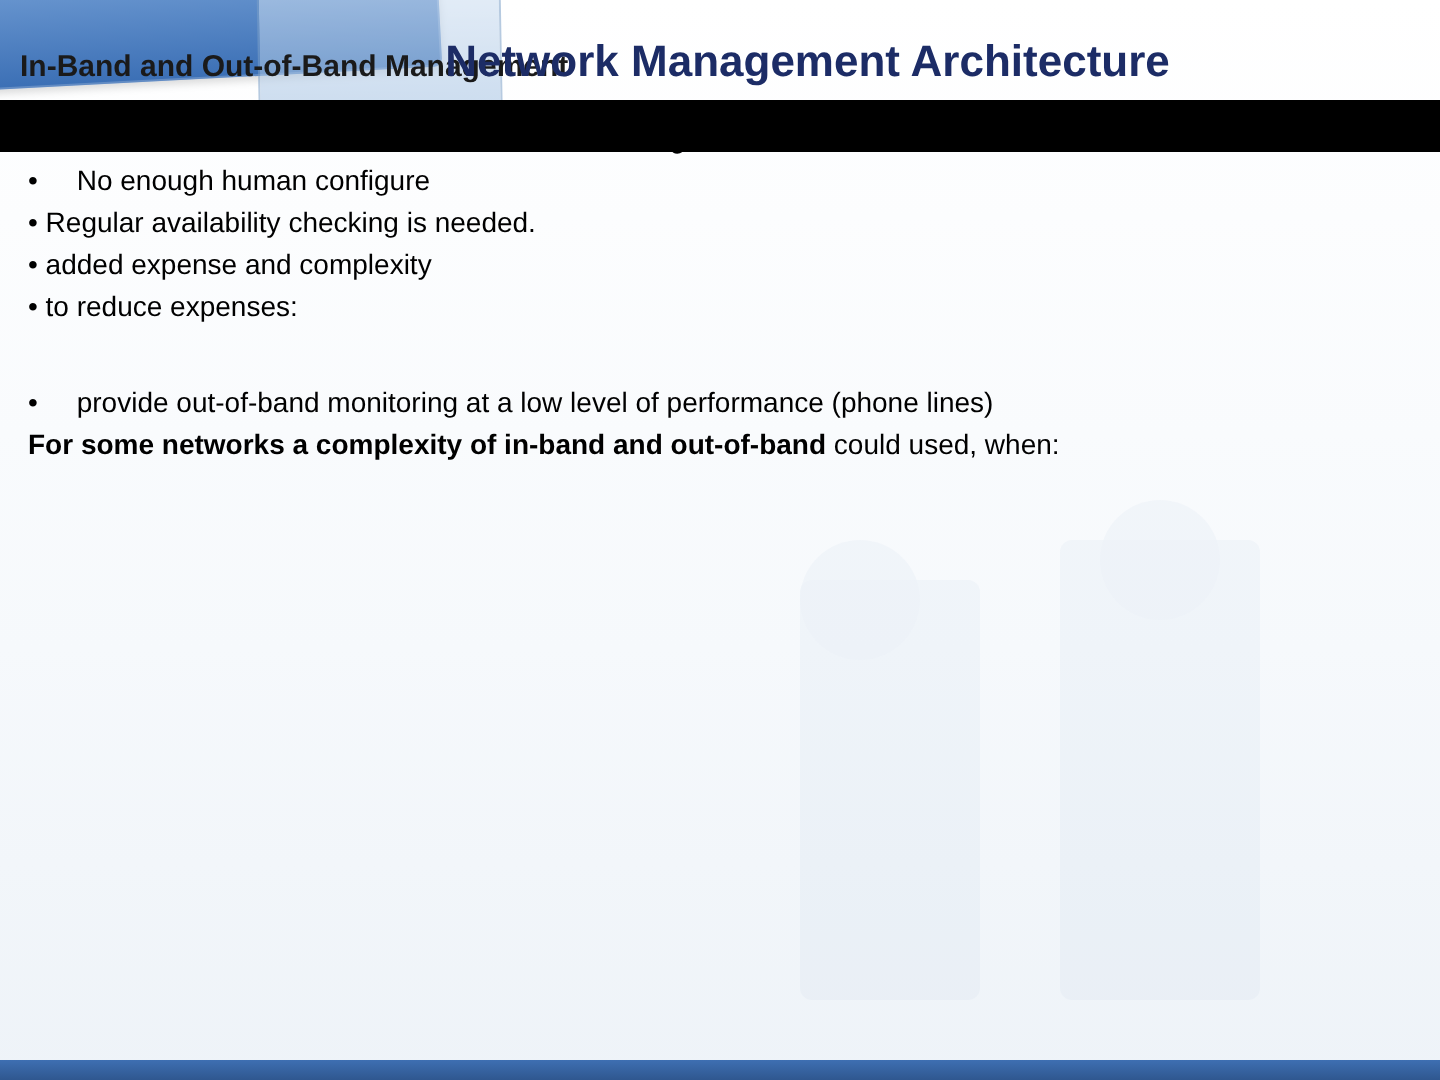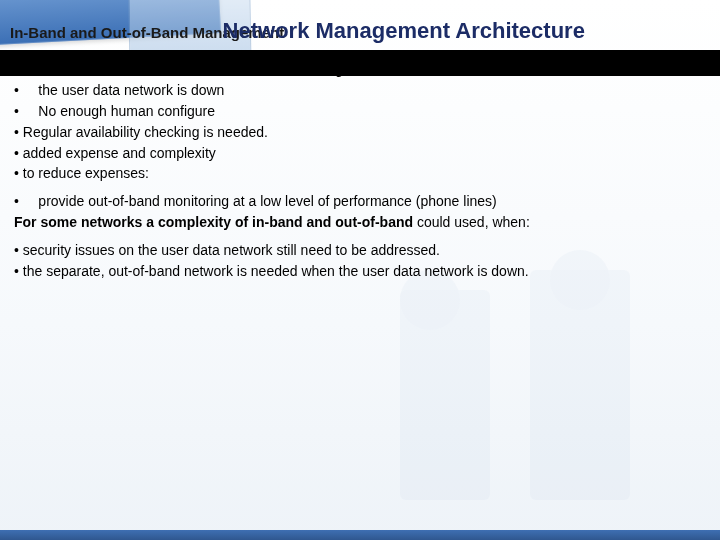--- a/index.html
+++ b/index.html
@@ -10,21 +10,21 @@
 .top-blue-bar::after{content:"";position:absolute;right:-30px;top:8px;width:120px;height:72px;background:linear-gradient(180deg,#cfe0f2,#9cbce0);border:1px solid #7ca0c8;border-radius:3px;transform:rotate(2deg);opacity:.55}
 .title-area{position:absolute;left:10px;top:18px;right:10px;height:30px;font-weight:bold;color:#1d2a5a;white-space:nowrap}
 .title-area .sub{font-size:15px;color:#1a1a1a}
 .title-area .main{font-size:22px;color:#1c2c66;margin-left:-66px}
 .blackbar{position:absolute;left:0;top:50px;width:720px;height:26px;background:#000}
 .content{position:absolute;left:14px;right:14px;top:60px;font-size:14px;line-height:1.35;color:#000}
 .content p{margin:0 0 2px}
 .oob{}
 .i1{margin-left:30px}
 .i2{margin-left:70px}
-.sec{margin-top:9px}
+.sec{margin-top:30px}
 .bottombar{position:absolute;left:0;bottom:0;width:100%;height:10px;background:linear-gradient(180deg,#3e6fb2,#2f578f)}
 </style>
 </head>
 <body>
 
 <div class="slide">
 
   <div class="bg-image">
     <div class="bg-figure" style="left:120px;top:80px;width:90px;height:210px"></div>
     <div class="bg-figure" style="left:250px;top:60px;width:100px;height:230px"></div>
@@ -36,31 +36,26 @@
 
   <div class="title-area">
     <span class="sub">In-Band and Out-of-Band Management</span>
     <span class="main">Network Management Architecture</span>
   </div>
 
   <div class="blackbar"></div>
 
   <div class="content">
     <p>• <span class="oob">Out-of-band</span><span> can be used to troubleshoot and configure remote devices</span></p>
-    <p class="i2">•&nbsp;&nbsp;&nbsp;&nbsp;&nbsp;<span>the user data network is down</span></p>
     <p class="i2">•&nbsp;&nbsp;&nbsp;&nbsp;&nbsp;<span>No enough human configure</span></p>
     <p>• <span>Regular availability checking is needed.</span></p>
     <p>• <span>added expense and complexity</span></p>
     <p>• <span>to reduce expenses:</span></p>
 
     <div class="sec">
       <p class="i1">•&nbsp;&nbsp;&nbsp;&nbsp;&nbsp;<span>provide out-of-band monitoring at a low level of performance (phone lines)</span></p>
       <p><b>For some networks a complexity of in-band and out-of-band</b><span> could used, when:</span></p>
     </div>
 
-    <div class="sec">
-      <p>• <span>security issues on the user data network still need to be addressed.</span></p>
-      <p>• <span>the separate, out-of-band network is needed when the user data network is down.</span></p>
-    </div>
   </div>
 
   <div class="bottombar"></div>
 </div>
 
 </body></html>

